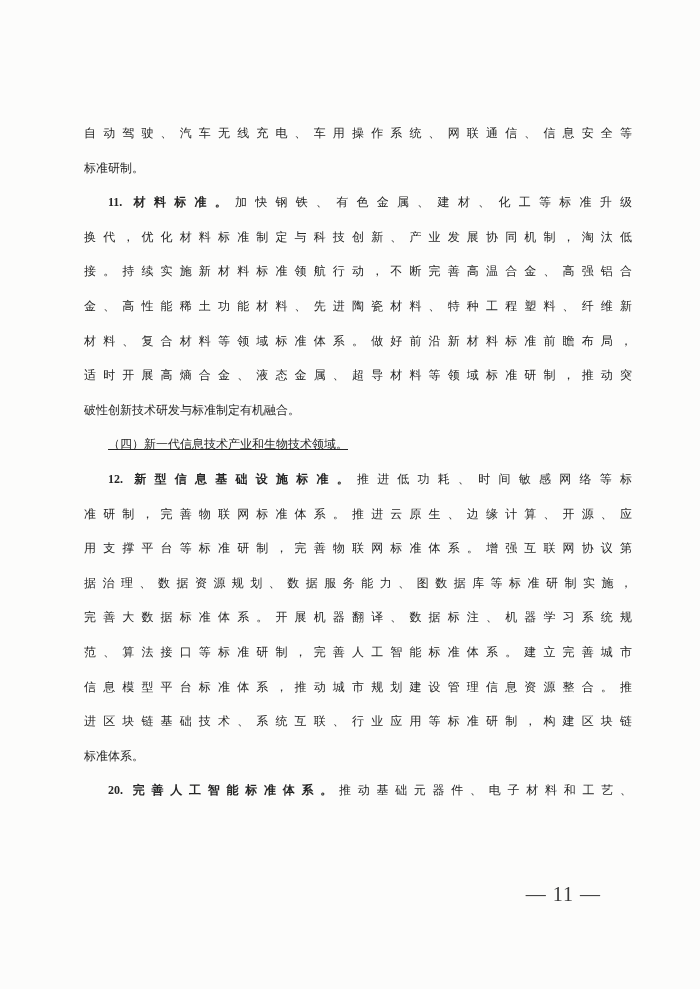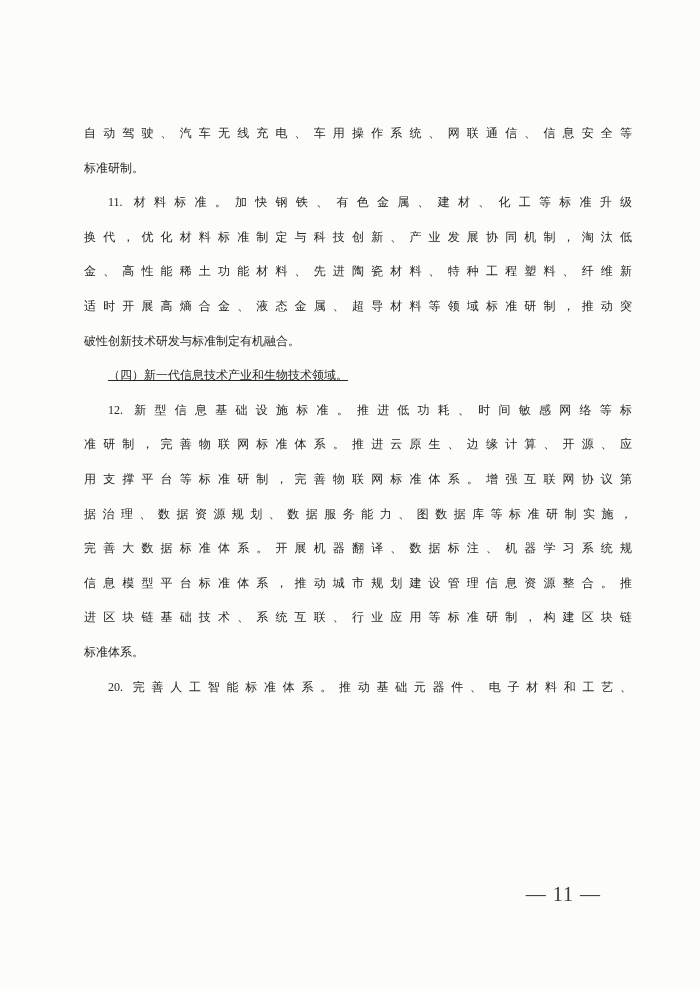--- a/index.html
+++ b/index.html
@@ -32,21 +32,21 @@
   }
   .line.full {
     text-align: justify;
     text-align-last: justify;
   }
   .line.indent {
     text-indent: 2em;
   }
   .part-num,
   .part-lead {
-    font-weight: 400;
+    font-weight: 700;
   }
   .line.subheading {
     font-weight: 500;
     text-decoration: underline;
   }
   .page-footer {
     position: absolute;
     top: 882px;
     right: 99px;
     font-size: 20px;
@@ -57,28 +57,31 @@
 </style>
 </head>
 <body>
 
 <div class="page">
   <div class="text-block" id="text-block">
       <div class="line full"><span class="part-body">自动驾驶、汽车无线充电、车用操作系统、网联通信、信息安全等</span></div>
       <div class="line"><span class="part-body">标准研制。</span></div>
       <div class="line indent full"><span class="part-num">11. </span><span class="part-lead">材料标准。</span><span class="part-body">加快钢铁、有色金属、建材、化工等标准升级</span></div>
       <div class="line full"><span class="part-body">换代，优化材料标准制定与科技创新、产业发展协同机制，淘汰低</span></div>
+      <div class="line full"><span class="part-body">接。持续实施新材料标准领航行动，不断完善高温合金、高强铝合</span></div>
       <div class="line full"><span class="part-body">金、高性能稀土功能材料、先进陶瓷材料、特种工程塑料、纤维新</span></div>
+      <div class="line full"><span class="part-body">材料、复合材料等领域标准体系。做好前沿新材料标准前瞻布局，</span></div>
       <div class="line full"><span class="part-body">适时开展高熵合金、液态金属、超导材料等领域标准研制，推动突</span></div>
       <div class="line"><span class="part-body">破性创新技术研发与标准制定有机融合。</span></div>
       <div class="line indent subheading"><span class="part-body">（四）新一代信息技术产业和生物技术领域。</span></div>
       <div class="line indent full"><span class="part-num">12. </span><span class="part-lead">新型信息基础设施标准。</span><span class="part-body">推进低功耗、时间敏感网络等标</span></div>
       <div class="line full"><span class="part-body">准研制，完善物联网标准体系。推进云原生、边缘计算、开源、应</span></div>
       <div class="line full"><span class="part-body">用支撑平台等标准研制，完善物联网标准体系。增强互联网协议第</span></div>
       <div class="line full"><span class="part-body">据治理、数据资源规划、数据服务能力、图数据库等标准研制实施，</span></div>
       <div class="line full"><span class="part-body">完善大数据标准体系。开展机器翻译、数据标注、机器学习系统规</span></div>
+      <div class="line full"><span class="part-body">范、算法接口等标准研制，完善人工智能标准体系。建立完善城市</span></div>
       <div class="line full"><span class="part-body">信息模型平台标准体系，推动城市规划建设管理信息资源整合。推</span></div>
       <div class="line full"><span class="part-body">进区块链基础技术、系统互联、行业应用等标准研制，构建区块链</span></div>
       <div class="line"><span class="part-body">标准体系。</span></div>
       <div class="line indent full"><span class="part-num">20. </span><span class="part-lead">完善人工智能标准体系。</span><span class="part-body">推动基础元器件、电子材料和工艺、</span></div>
     </div>
   <div class="page-footer">— 11 —</div>
 </div>
 
 </body></html>

